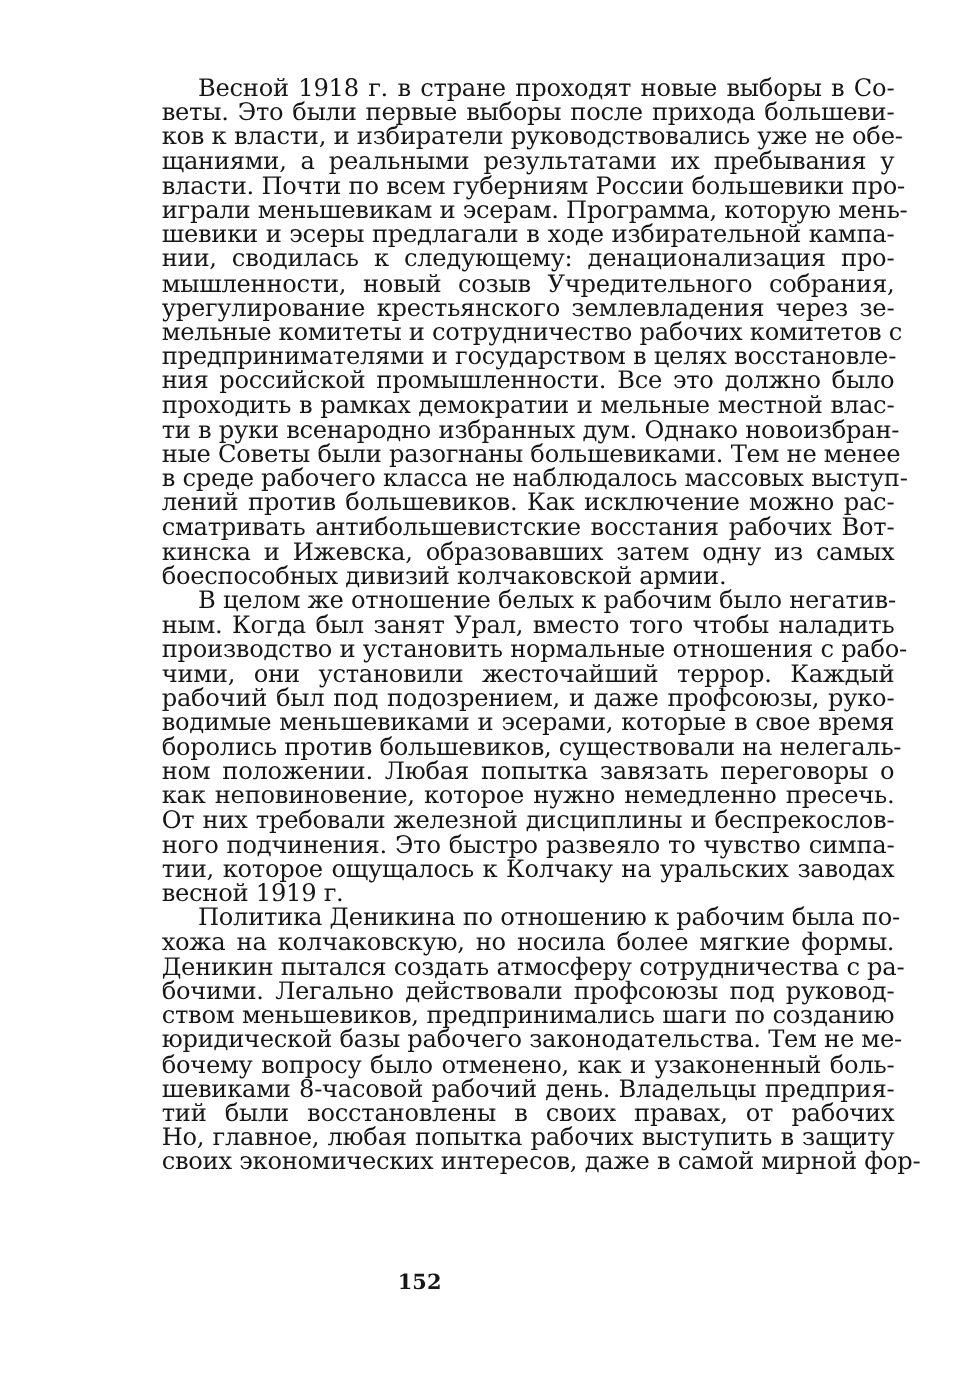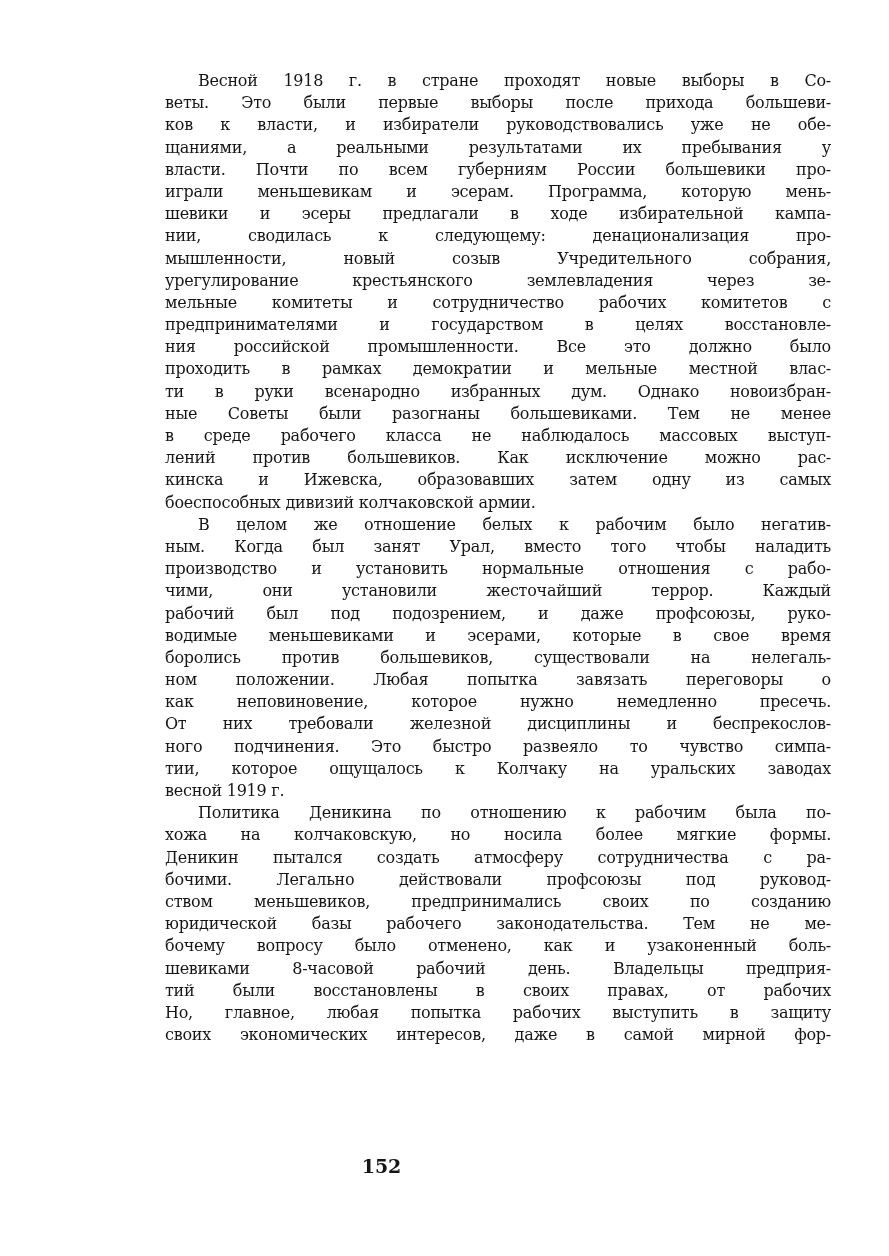--- a/index.html
+++ b/index.html
@@ -1,20 +1,20 @@
 <!DOCTYPE html>
 <html><head>
 <meta charset="utf-8">
 <style>
   html, body { margin: 0; padding: 0; background: #ffffff; }
   body { width: 889px; height: 1256px; position: relative; overflow: hidden; }
   .page {
-    position: absolute; left: 165px; top: 70px; width: 666px;
+    position: absolute; left: 147px; top: 70px; width: 666px;
     font-family: "DejaVu Serif", "Liberation Serif", serif;
-    font-size: 16px; color: #161616;
+    font-size: 22px; color: #161616;
   }
   .line {
     display: block; height: 22.2px; line-height: 22.2px;
     white-space: nowrap; text-align: justify; text-align-last: justify;
     letter-spacing: -0.25px; word-spacing: 0px;
   }
   .line.indent { padding-left: 33px; }
   .line.last { text-align-last: left; }
   .page-number {
     position: absolute; left: 0; width: 763px; top: 1155px;
@@ -38,20 +38,21 @@
     <span class="line">мышленности, новый созыв Учредительного собрания,</span>
     <span class="line">урегулирование крестьянского землевладения через зе-</span>
     <span class="line">мельные комитеты и сотрудничество рабочих комитетов с</span>
     <span class="line">предпринимателями и государством в целях восстановле-</span>
     <span class="line">ния российской промышленности. Все это должно было</span>
     <span class="line">проходить в рамках демократии и мельные местной влас-</span>
     <span class="line">ти в руки всенародно избранных дум. Однако новоизбран-</span>
     <span class="line">ные Советы были разогнаны большевиками. Тем не менее</span>
     <span class="line">в среде рабочего класса не наблюдалось массовых выступ-</span>
     <span class="line">лений против большевиков. Как исключение можно рас-</span>
+    <span class="line">сматривать антибольшевистские восстания рабочих Вот-</span>
     <span class="line">кинска и Ижевска, образовавших затем одну из самых</span>
     <span class="line last">боеспособных дивизий колчаковской армии.</span>
   </div>
   <div>
     <span class="line indent">В целом же отношение белых к рабочим было негатив-</span>
     <span class="line">ным. Когда был занят Урал, вместо того чтобы наладить</span>
     <span class="line">производство и установить нормальные отношения с рабо-</span>
     <span class="line">чими, они установили жесточайший террор. Каждый</span>
     <span class="line">рабочий был под подозрением, и даже профсоюзы, руко-</span>
     <span class="line">водимые меньшевиками и эсерами, которые в свое время</span>
@@ -61,21 +62,21 @@
     <span class="line">От них требовали железной дисциплины и беспрекослов-</span>
     <span class="line">ного подчинения. Это быстро развеяло то чувство симпа-</span>
     <span class="line">тии, которое ощущалось к Колчаку на уральских заводах</span>
     <span class="line last">весной 1919 г.</span>
   </div>
   <div>
     <span class="line indent">Политика Деникина по отношению к рабочим была по-</span>
     <span class="line">хожа на колчаковскую, но носила более мягкие формы.</span>
     <span class="line">Деникин пытался создать атмосферу сотрудничества с ра-</span>
     <span class="line">бочими. Легально действовали профсоюзы под руковод-</span>
-    <span class="line">ством меньшевиков, предпринимались своих по созданию</span>
+    <span class="line">ством меньшевиков, предпринимались шаги по созданию</span>
     <span class="line">юридической базы рабочего законодательства. Тем не ме-</span>
     <span class="line">бочему вопросу было отменено, как и узаконенный боль-</span>
     <span class="line">шевиками 8-часовой рабочий день. Владельцы предприя-</span>
     <span class="line">тий были восстановлены в своих правах, от рабочих</span>
     <span class="line">Но, главное, любая попытка рабочих выступить в защиту</span>
     <span class="line">своих экономических интересов, даже в самой мирной фор-</span>
   </div>
 </div>
 
 <div class="page-number">152</div>

